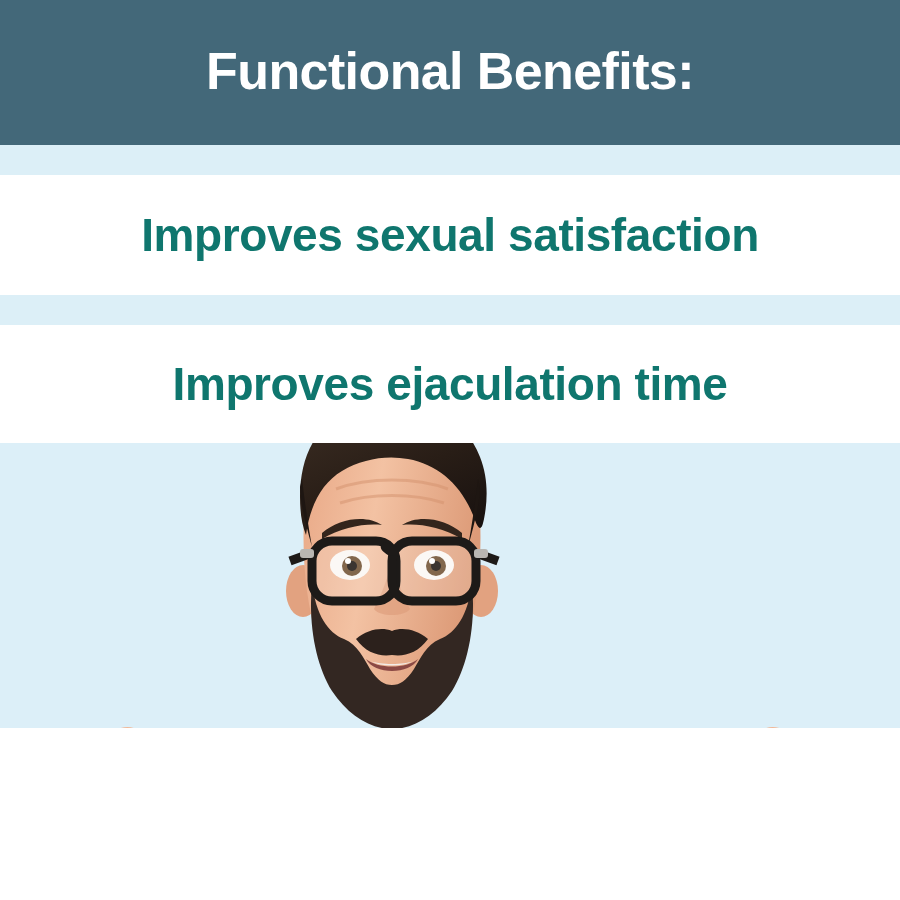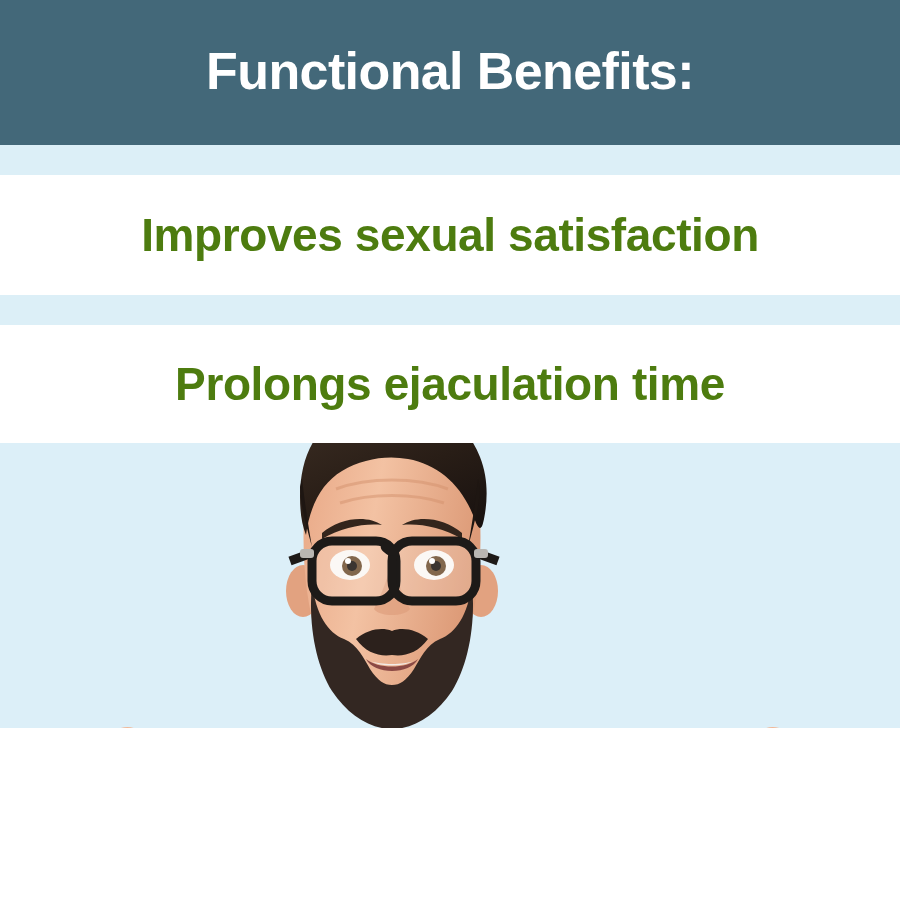--- a/index.html
+++ b/index.html
@@ -60,21 +60,21 @@
     width: 900px;
     background: #ffffff;
     display: flex;
     align-items: center;
     justify-content: center;
   }
   .benefit-band-1 { top: 175px; height: 120px; }
   .benefit-band-2 { top: 325px; height: 118px; }
 
   .benefit-text {
-    color: #4d7c0f;
+    color: #0f766e;
     font-size: 46px;
     font-weight: bold;
     letter-spacing: -0.4px;
     line-height: 1;
     white-space: nowrap;
   }
 
   
   .photo-area {
     position: absolute;
@@ -102,21 +102,21 @@
 
   <div class="tint-band tint-band-1"></div>
 
   <div class="benefit-band benefit-band-1">
     <div class="benefit-text">Improves sexual satisfaction</div>
   </div>
 
   <div class="tint-band tint-band-2"></div>
 
   <div class="benefit-band benefit-band-2">
-    <div class="benefit-text">Prolongs ejaculation time</div>
+    <div class="benefit-text">Improves ejaculation time</div>
   </div>
 
   <div class="photo-area">
     <svg viewBox="0 0 900 457" xmlns="http://www.w3.org/2000/svg">
       <defs>
         <linearGradient id="skinGrad" x1="0" y1="0" x2="1" y2="0.3">
           <stop offset="0%" stop-color="#e8a785"></stop>
           <stop offset="45%" stop-color="#f3c2a3"></stop>
           <stop offset="100%" stop-color="#dd9b78"></stop>
         </linearGradient>

